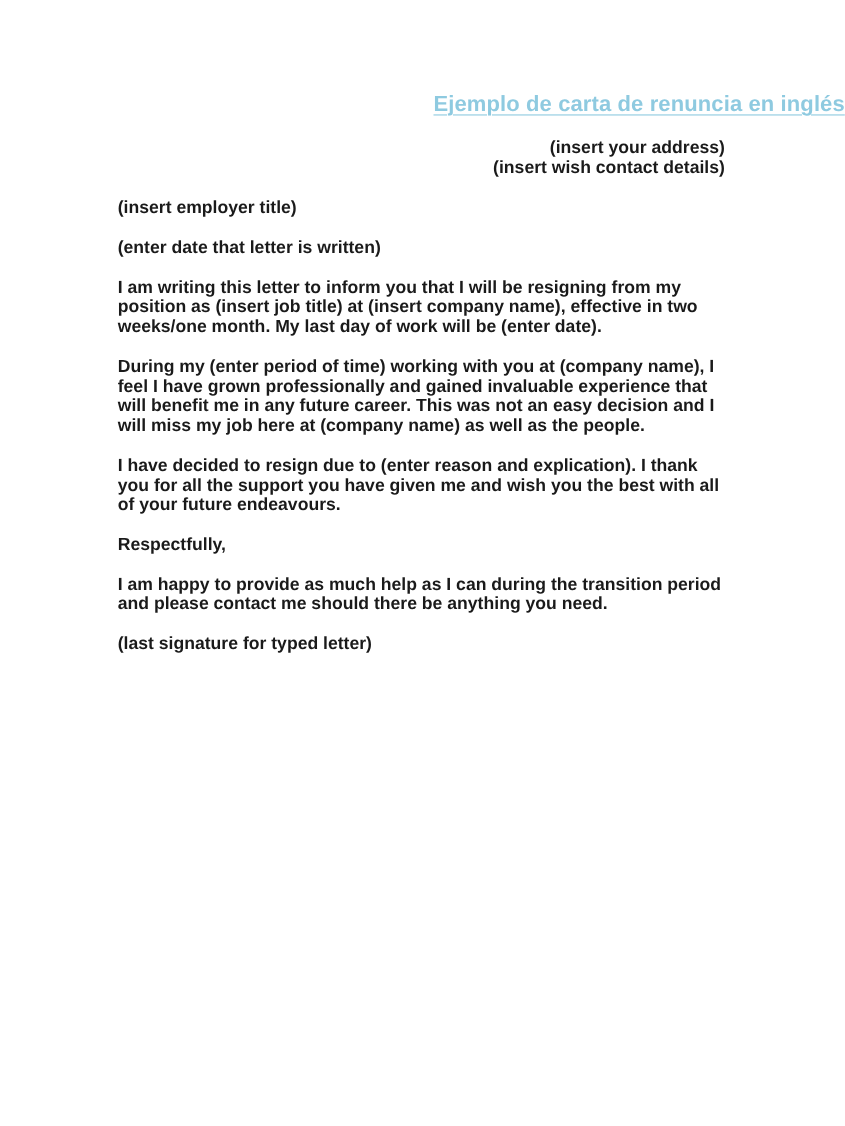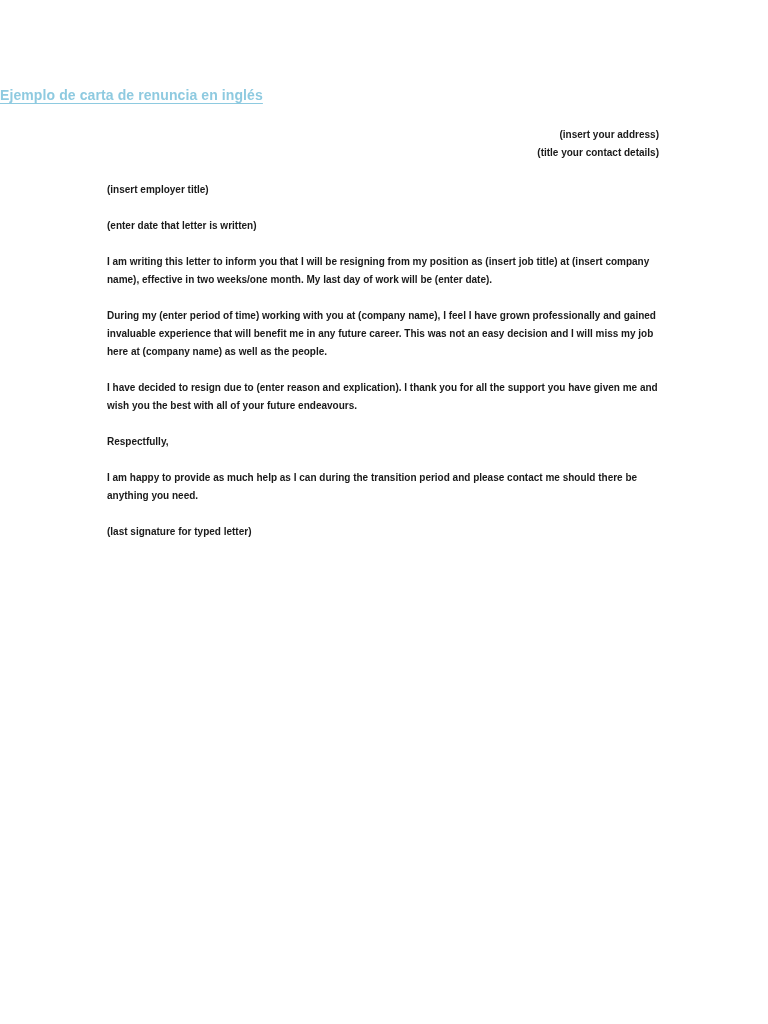--- a/index.html
+++ b/index.html
@@ -23,40 +23,40 @@
     background: #ffffff;
     box-sizing: border-box;
   }
 
   
   .doc-title {
     position: absolute;
     top: 86px;
     left: 0;
     width: 768px;
-    text-align: left;
-    font-size: 14px;
+    text-align: right;
+    font-size: 20px;
     font-weight: bold;
     letter-spacing: 0.1px;
     color: #8ecae0;
     line-height: 18px;
   }
   .doc-title span {
     text-decoration: underline;
     text-decoration-thickness: 1px;
     text-underline-offset: 3px;
   }
 
   
   .letter {
     position: absolute;
     top: 126px;
     left: 107px;
     width: 552px;
-    font-size: 10px;
+    font-size: 16px;
     font-weight: bold;
     line-height: 18px;
     color: #1a1a1a;
   }
 
   .block {
     margin: 0 0 18px 0;
   }
   .block:last-child {
     margin-bottom: 0;
@@ -81,21 +81,21 @@
 <div class="page">
 
   <div class="doc-title">
     <span>Ejemplo de carta de renuncia en inglés</span>
   </div>
 
   <div class="letter">
 
     <div class="block addr-block">
       <span class="line">(insert your address)</span>
-      <span class="line">(title your contact details)</span>
+      <span class="line">(insert wish contact details)</span>
     </div>
 
     <div class="block">
       <span class="line">(insert employer title)</span>
     </div>
 
     <div class="block">
       <span class="line">(enter date that letter is written)</span>
     </div>
 

